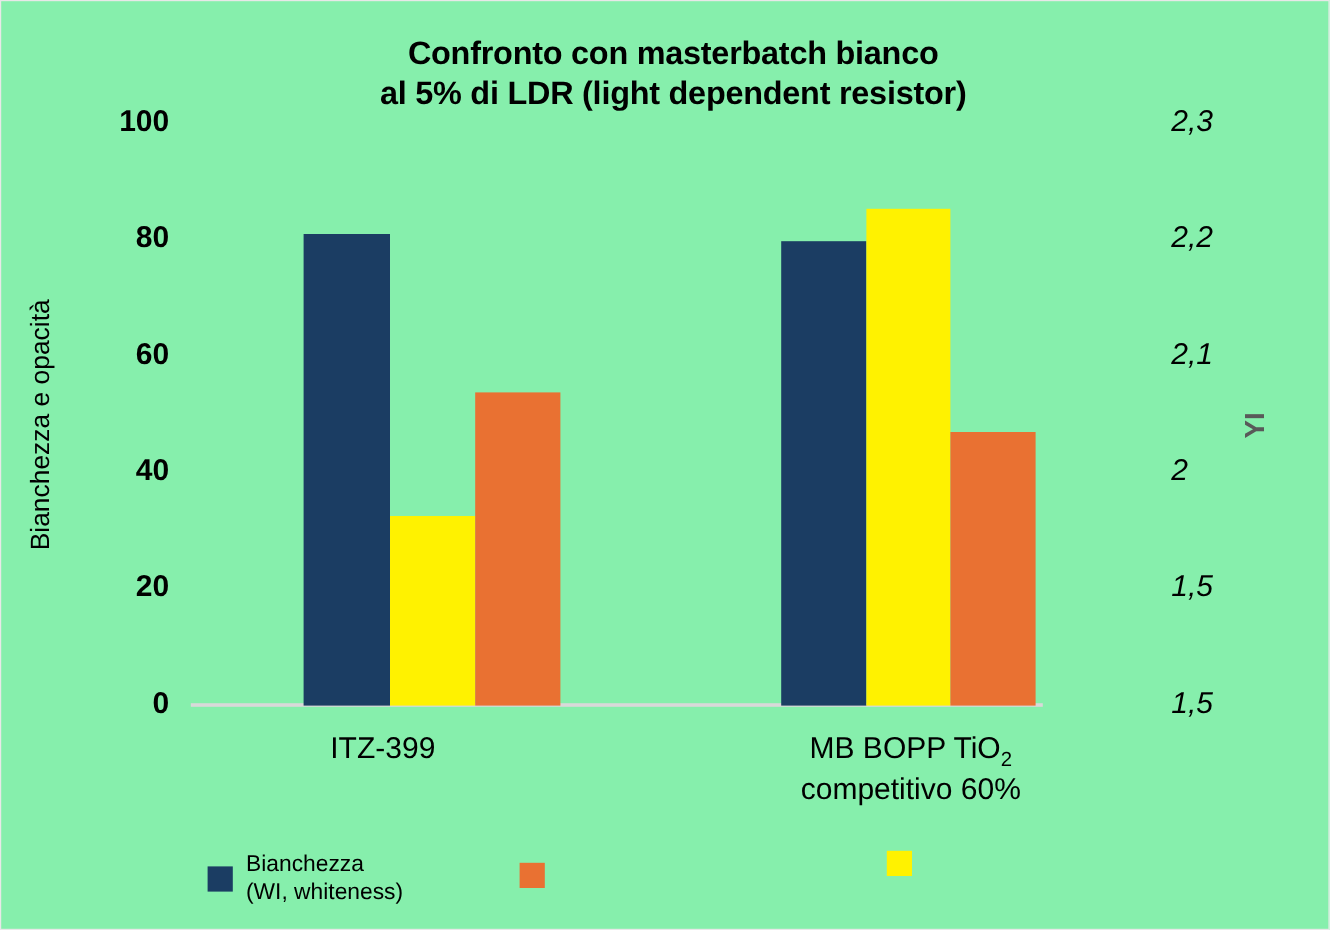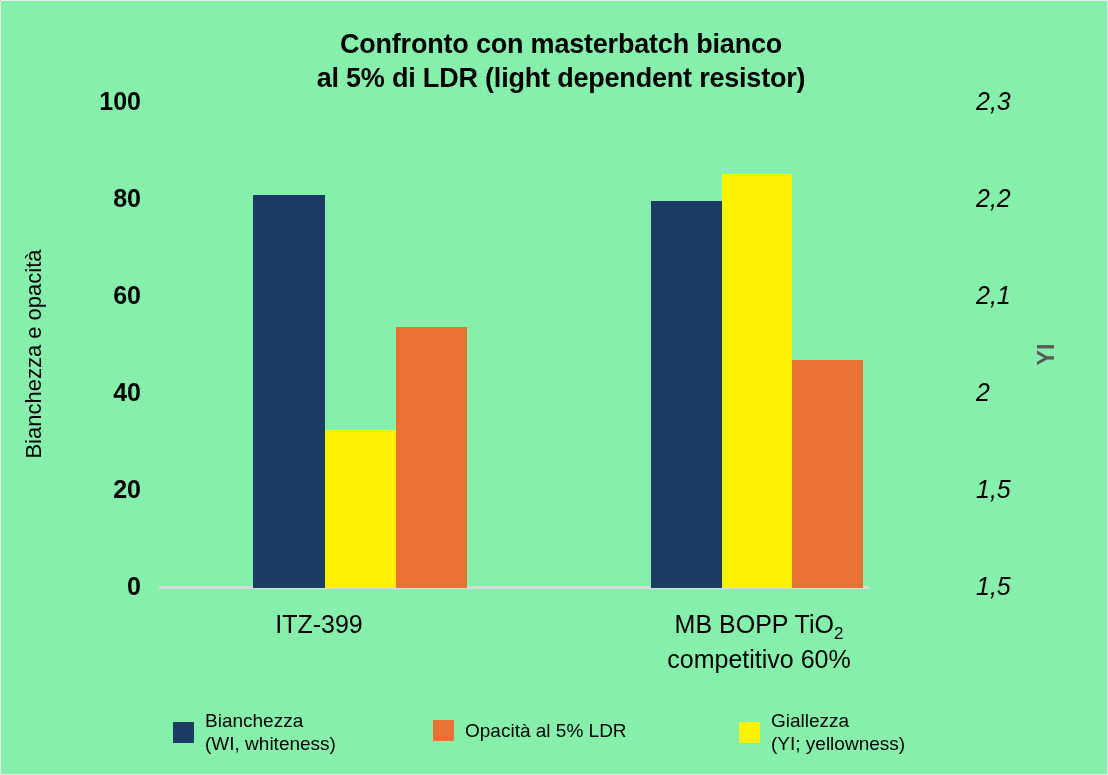--- a/index.html
+++ b/index.html
@@ -233,27 +233,20 @@
     <div class="legend-item" style="left:172px; top:8px;">
       <span class="legend-swatch" style="background:#1B3D63;"></span>
       <span class="legend-text">
         <span class="lline">Bianchezza</span>
         <span class="lline">(WI, whiteness)</span>
       </span>
     </div>
 
     <div class="legend-item" style="left:432px; top:18px;">
       <span class="legend-swatch" style="background:#E97132;"></span>
-      <span class="legend-text">
-        <span class="lline">Opacità al 5% LDR</span>
-      </span>
     </div>
 
     <div class="legend-item" style="left:738px; top:8px;">
       <span class="legend-swatch" style="background:#FFF200;"></span>
-      <span class="legend-text">
-        <span class="lline">Giallezza</span>
-        <span class="lline">(YI; yellowness)</span>
-      </span>
     </div>
 
   </div>
 </div>
 
 </body></html>

